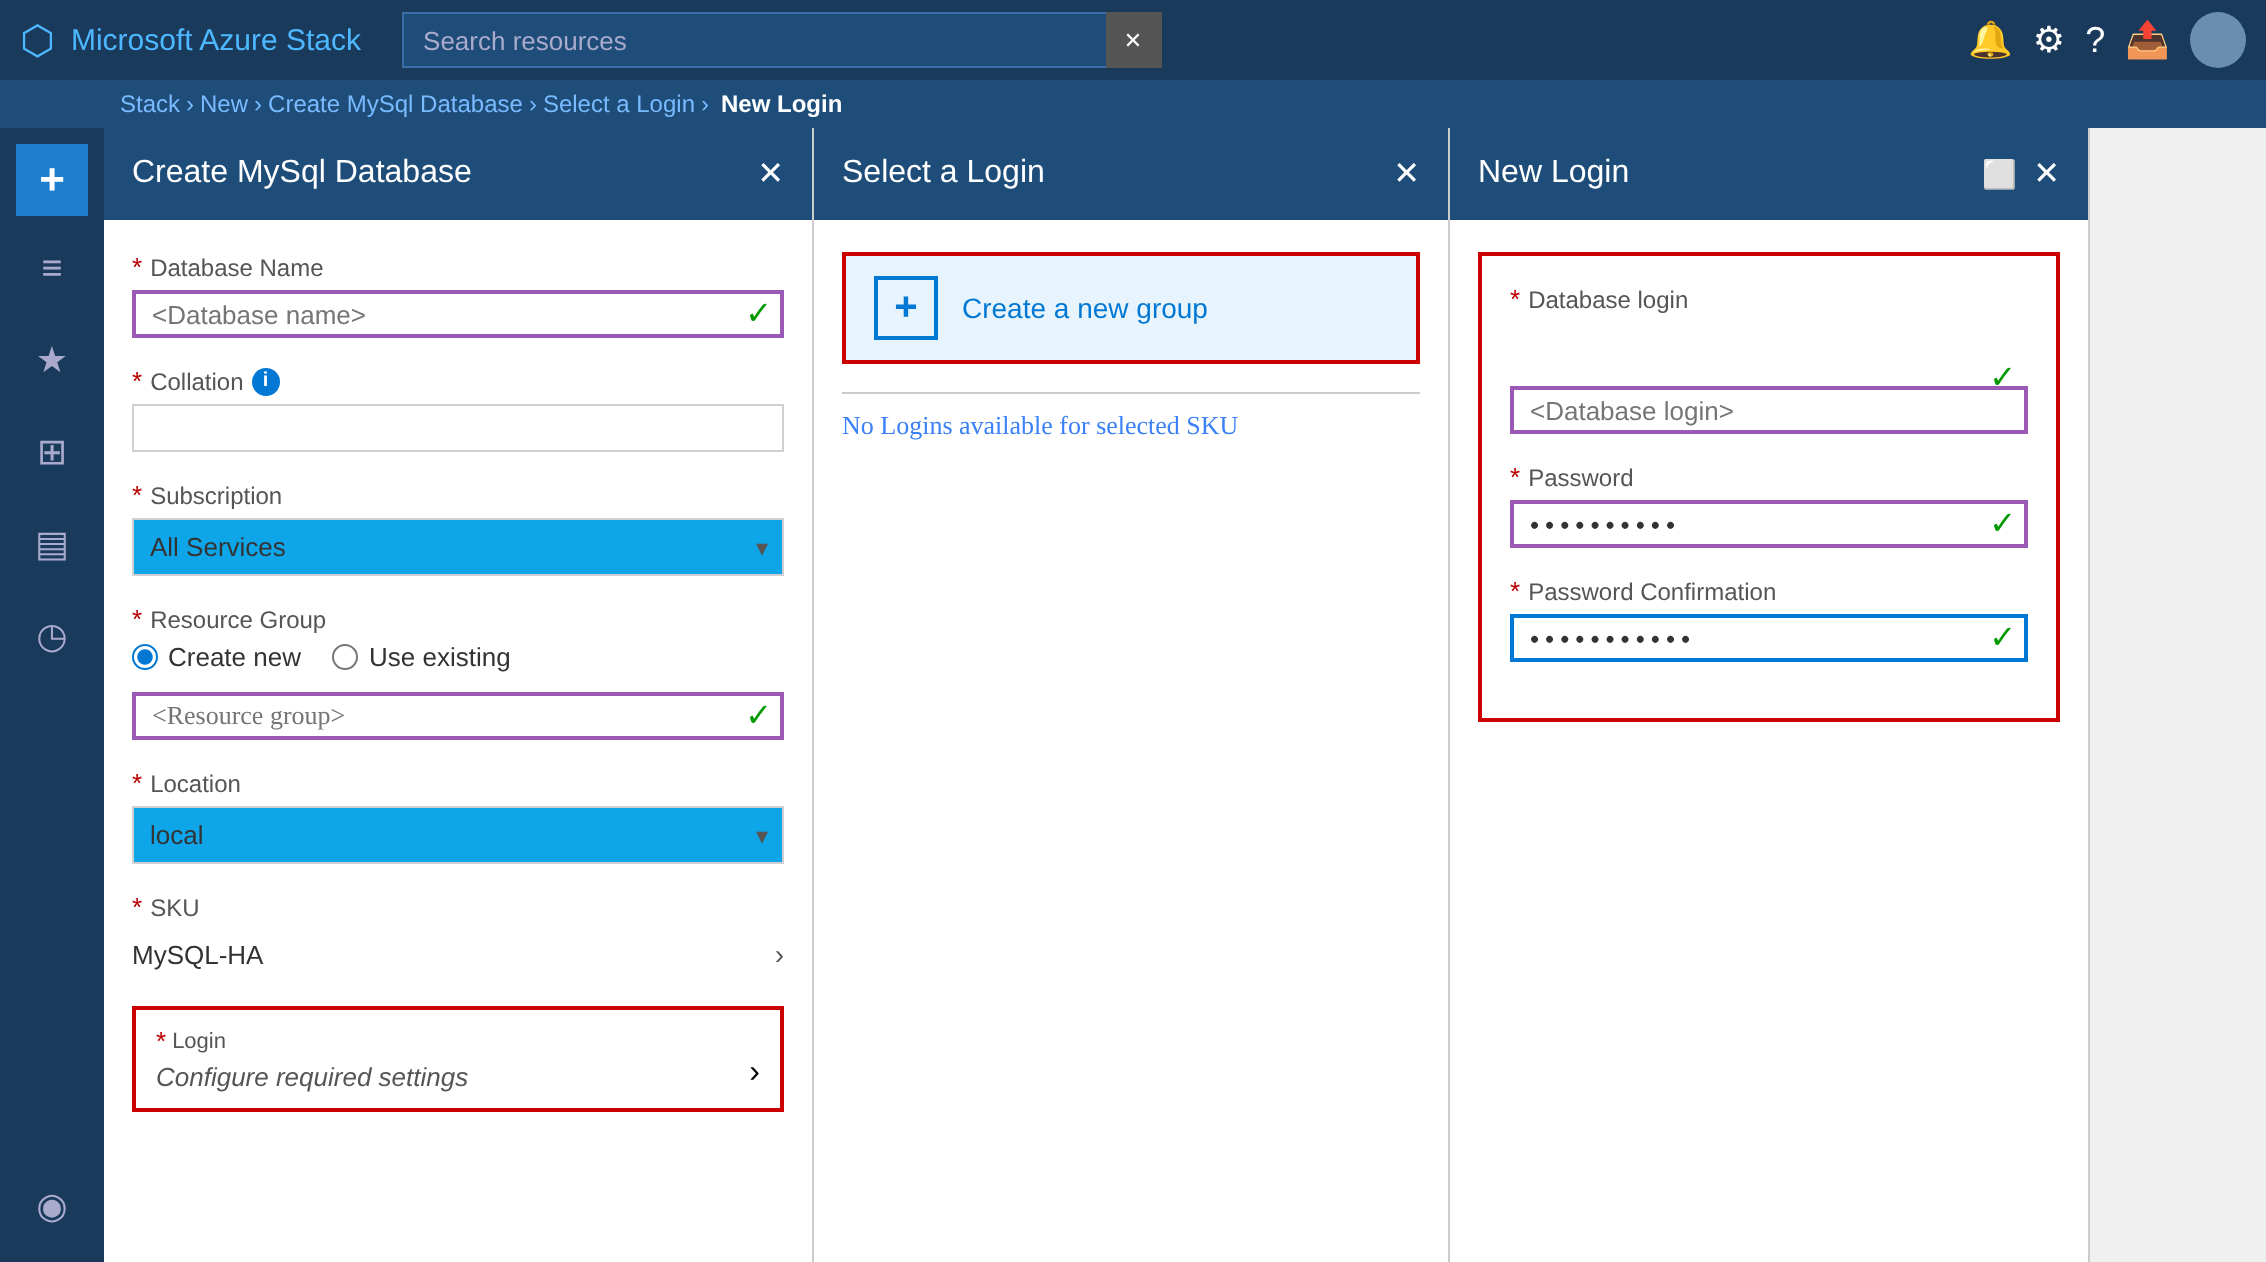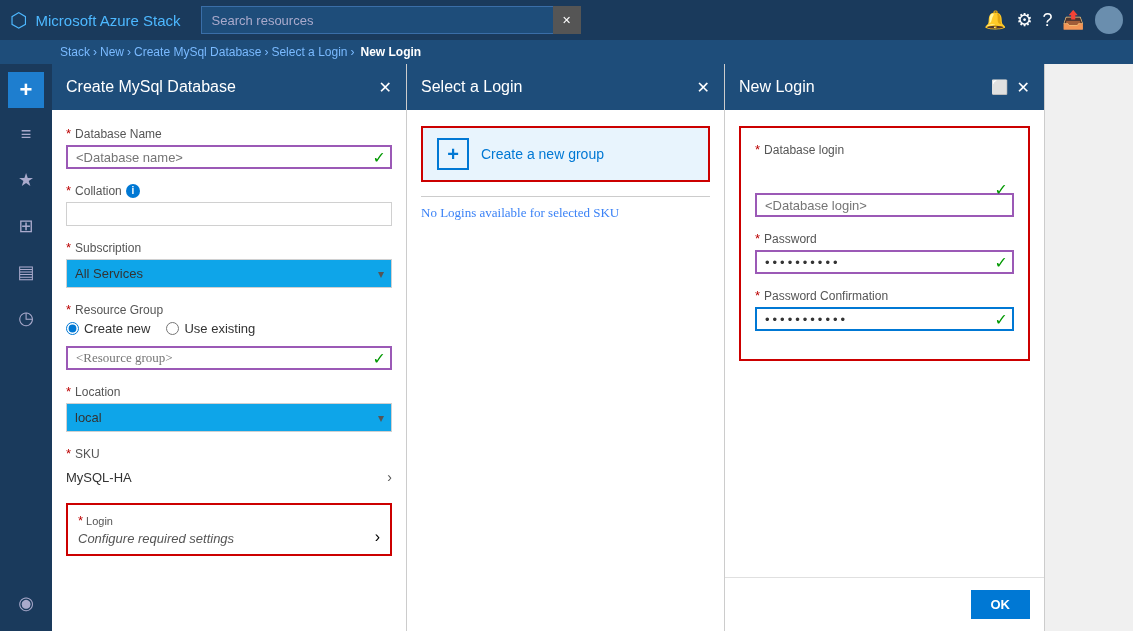--- a/index.html
+++ b/index.html
@@ -510,19 +510,16 @@
               <span>Password Confirmation</span>
             </div>
             <div class="input-wrap">
               <input type="password" class="field-input input-blue" value="•••••••••••" style="letter-spacing: 3px;">
               <span class="input-check">✓</span>
             </div>
           </div>
 
         </div>
       </div>
-      <div class="panel-footer" style="display:flex; justify-content:flex-end;">
-        <button class="btn-primary">OK</button>
-      </div>
     </div>
 
   </div>
 </div>
 
 </body></html>

